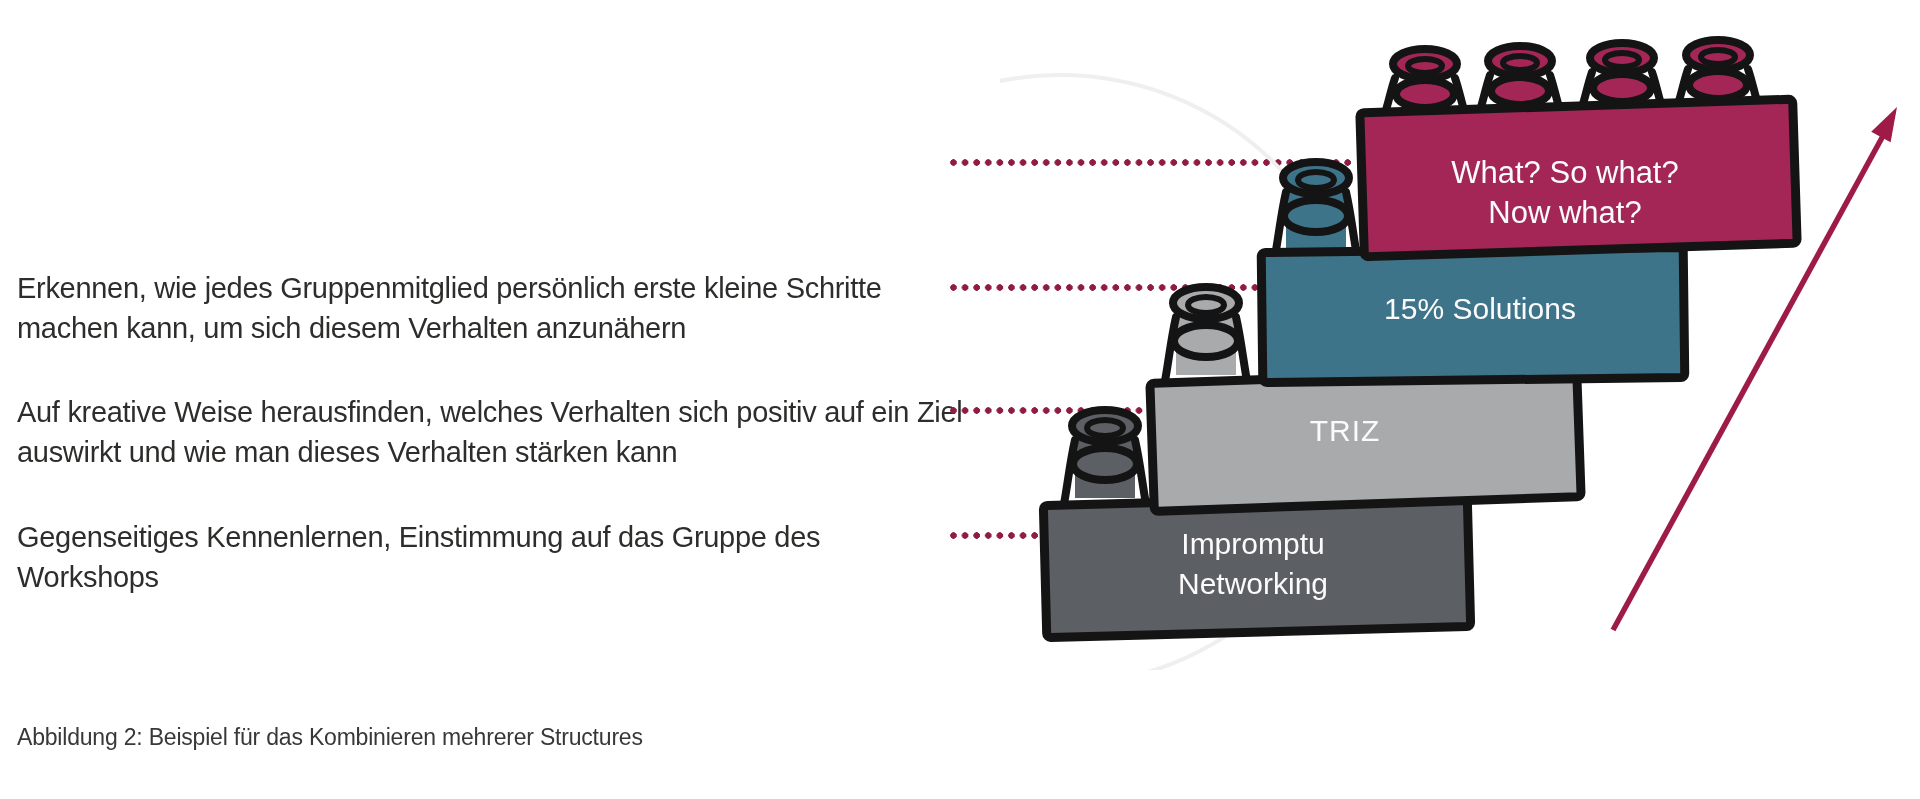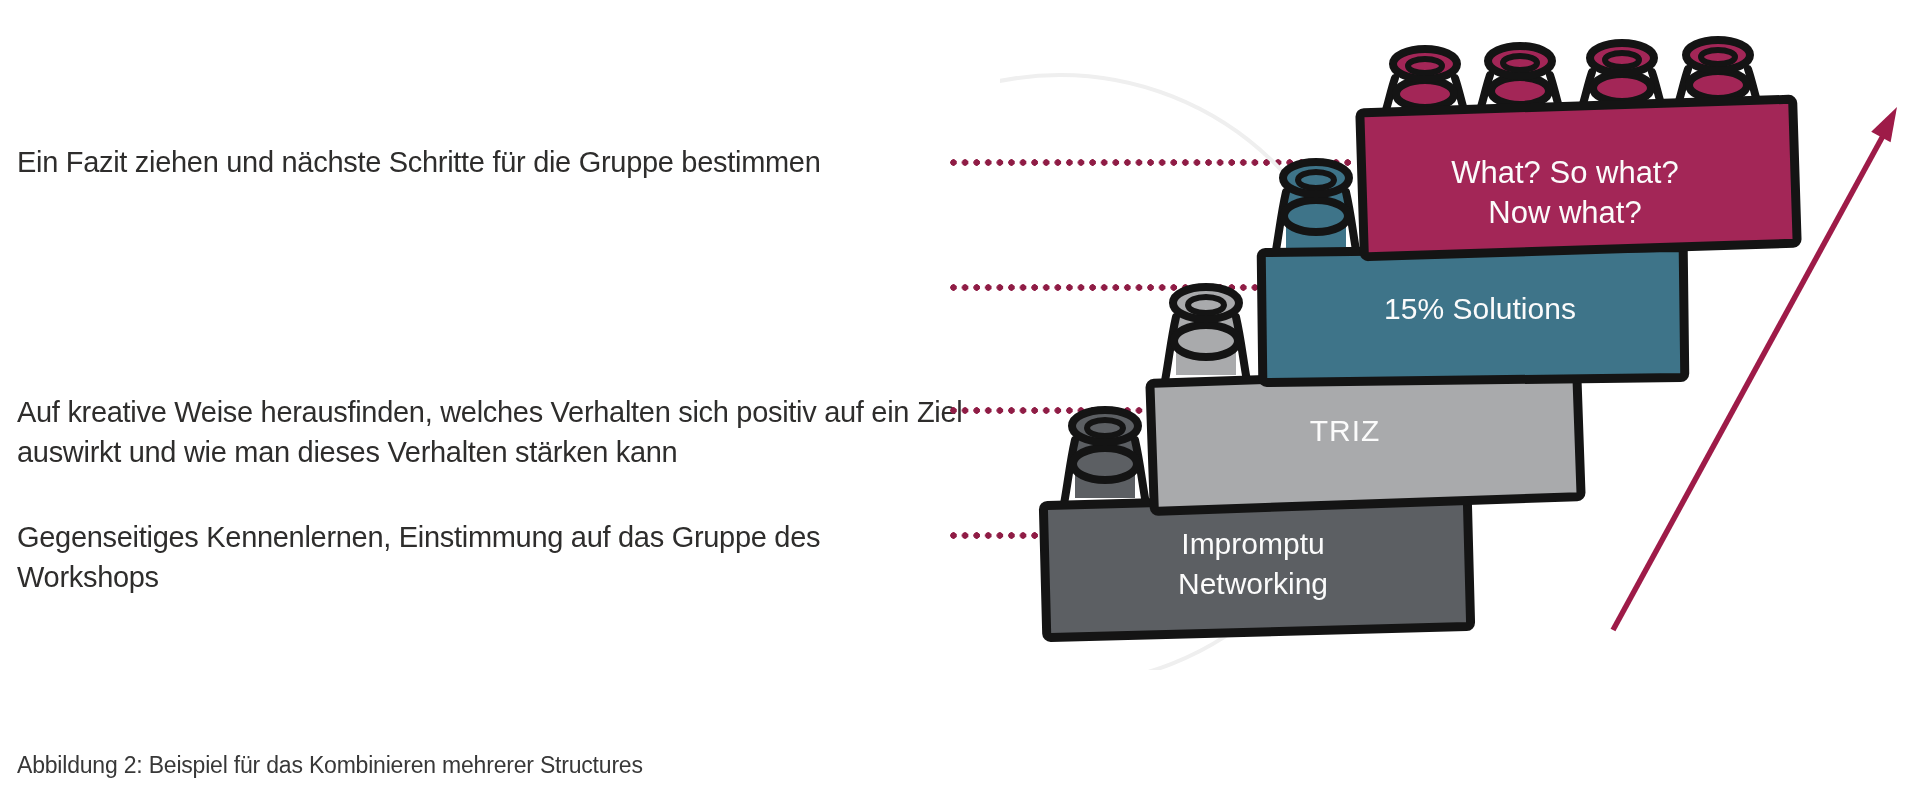--- a/index.html
+++ b/index.html
@@ -21,36 +21,36 @@
     position:absolute; height:8px;
     background-image: radial-gradient(circle at 3.5px 3.5px, #8f1c45 3px, rgba(0,0,0,0) 3.5px);
     background-size:11.6px 8px; background-repeat:repeat-x;
   }
   .dots1 { left:950px; top:159px; width:405px; }
   .dots2 { left:950px; top:284px; width:308px; }
   .dots3 { left:950px; top:407px; width:195px; }
   .dots4 { left:950px; top:532px; width:90px; }
   .figure-svg { position:absolute; left:1000px; top:10px; }
   .caption {
-    position:absolute; left:17px; top:752px;
+    position:absolute; left:17px; top:724px;
     font-size:23px; color:#383838; letter-spacing:-0.2px;
   }
   
   .ol { stroke:#141414; stroke-width:8; }           
   .ol2 { stroke:#141414; stroke-width:6; fill:none; }
   .fl { stroke:#141414; stroke-width:8; fill:none; stroke-linecap:round; }
   .body { stroke:#141414; stroke-width:9; stroke-linejoin:round; }
   .blabel { fill:#fbfbfb; font-family:"Liberation Sans",sans-serif; font-size:30px; text-anchor:middle; }
 </style>
 </head>
 <body>
 
 <div class="stage">
 
-  <div class="desc d1">Ein Fazit ziehen und nächste Schritte für die Gruppe bestimmen</div>
+  <div class="desc d2">Erkennen, wie jedes Gruppenmitglied persönlich erste kleine Schritte machen kann, um sich diesem Verhalten anzunähern</div>
   <div class="desc d3">Auf kreative Weise herausfinden, welches Verhalten sich positiv auf ein Ziel auswirkt und wie man dieses Verhalten stärken kann</div>
   <div class="desc d4">Gegenseitiges Kennenlernen, Einstimmung auf das Gruppe des Workshops</div>
 
   <div class="dots dots1"></div>
   <div class="dots dots2"></div>
   <div class="dots dots3"></div>
   <div class="dots dots4"></div>
 
   <svg class="figure-svg" width="920" height="660" viewBox="0 0 920 660">
 

